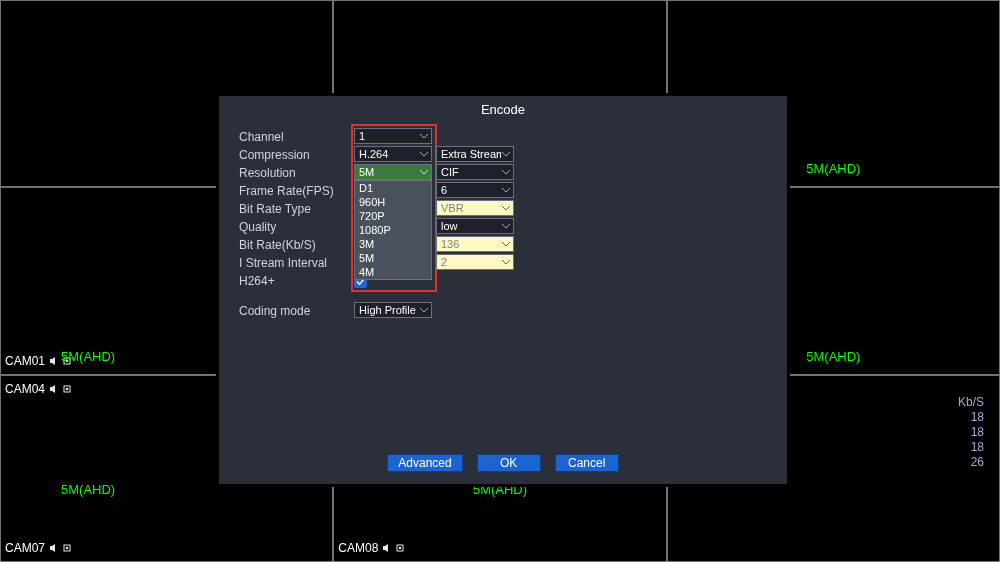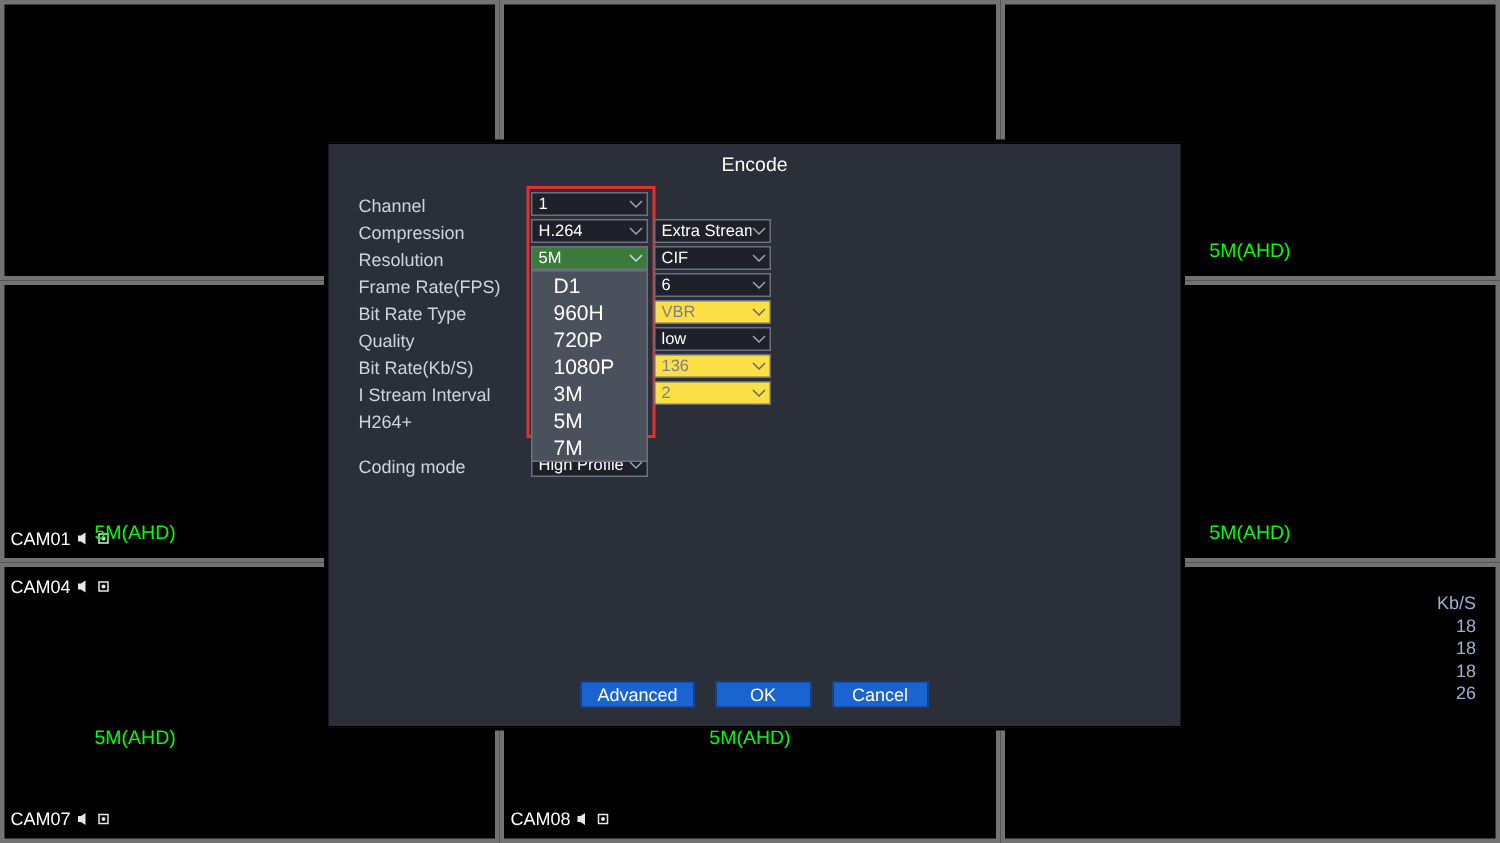--- a/index.html
+++ b/index.html
@@ -6,21 +6,21 @@
   body {
     width: 1000px; height: 562px; background: #000; position: relative; overflow: hidden;
     font-size: 12px;
   }
   .grid {
     position: absolute; inset: 0; display: grid;
     grid-template-columns: repeat(3, 1fr);
     grid-template-rows: repeat(3, 1fr);
   }
   .cell {
-    position: relative; border: 3px solid #737373; text-align: right;
+    position: relative; border: 1px solid #737373; text-align: right;
   }
   .cam-label {
     position: absolute; left: 4px; bottom: 6px; color: #fff; font-size: 12px; display: flex; align-items: center; gap: 4px;
   }
   .cam-label .ico { display: inline-flex; align-items: center; gap: 2px; opacity: 0.9;}
   .cam-label svg { width: 10px; height: 10px; }
   .res-label {
     position: absolute; right: 50%; transform: translateX(50%); bottom: 10px; color: #00ff00; font-size: 13px;
   }
   .stats {
@@ -38,21 +38,21 @@
   .lbl { width: 115px; font-size: 12px; color: #cfd3dc; }
   .col1 { width: 78px; margin-right: 4px; position: relative; }
   .col2 { width: 78px; position: relative; }
 
   .select {
     height: 16px; width: 78px; background: #1e212a; border: 1px solid #6b7080;
     display: flex; align-items: center; justify-content: space-between;
     padding: 0 2px 0 4px; color: #fff; font-size: 11px; cursor: pointer;
     white-space: nowrap; overflow: hidden;
   }
-  .select.disabled { color: #7a7f8c; background: #fde047; cursor: default;}
+  .select.disabled { color: #7a7f8c; background: #fef9c3; cursor: default;}
   .select .chev { width: 10px; height: 10px; flex-shrink: 0;}
   .chev svg { width: 10px; height: 10px; display:block;}
   .select .val { overflow: hidden; text-overflow: clip; }
 
   .checkbox {
     width: 13px; height: 13px; border: 1px solid #6b7080; border-radius: 2px; background: #1e212a;
     display: inline-flex; align-items: center; justify-content: center; cursor: pointer;
   }
   .checkbox.checked { background: #2168d6; border-color: #2168d6; }
   .checkbox svg { width: 9px; height: 9px; }
@@ -60,21 +60,21 @@
 
   .highlight {
     position: absolute; left: 132px; top: 28px; width: 86px; height: 168px;
     border: 2px solid #e03030; pointer-events: none;
   }
 
   .dropdown-list {
     position: absolute; left: 0; top: 16px; width: 78px; background: #4a515c;
     border: 1px solid #6b7080; z-index: 10;
   }
-  .dropdown-list .opt { padding: 1px 14px; font-size: 14px; color: #fff; cursor: pointer; }
+  .dropdown-list .opt { padding: 1px 4px; font-size: 11px; color: #fff; cursor: pointer; }
 
   .buttons {
     position: absolute; bottom: 12px; left: 0; right: 0; display: flex; justify-content: center; gap: 14px;
   }
   .btn {
     min-width: 64px; height: 18px; background: #1b63d1; border: 1px solid #0d3e8a;
     color: #fff; font-size: 12px; display: flex; align-items: center; justify-content: center;
     cursor: pointer; padding: 0 10px;
   }
 
@@ -234,21 +234,21 @@
               </svg>
             </span>
         </div>
         <div class="dropdown-list">
           <div class="opt">D1</div>
           <div class="opt">960H</div>
           <div class="opt">720P</div>
           <div class="opt">1080P</div>
           <div class="opt">3M</div>
           <div class="opt">5M</div>
-          <div class="opt">7M</div>
+          <div class="opt">4M</div>
         </div>
       </div>
       <div class="col2">
         <div class="select">
           <span class="val">CIF</span>
           <span class="chev">
               <svg viewBox="0 0 10 10">
                 <path d="M1 3l4 4 4-4" stroke="#9aa" fill="none"></path>
               </svg>
             </span>

